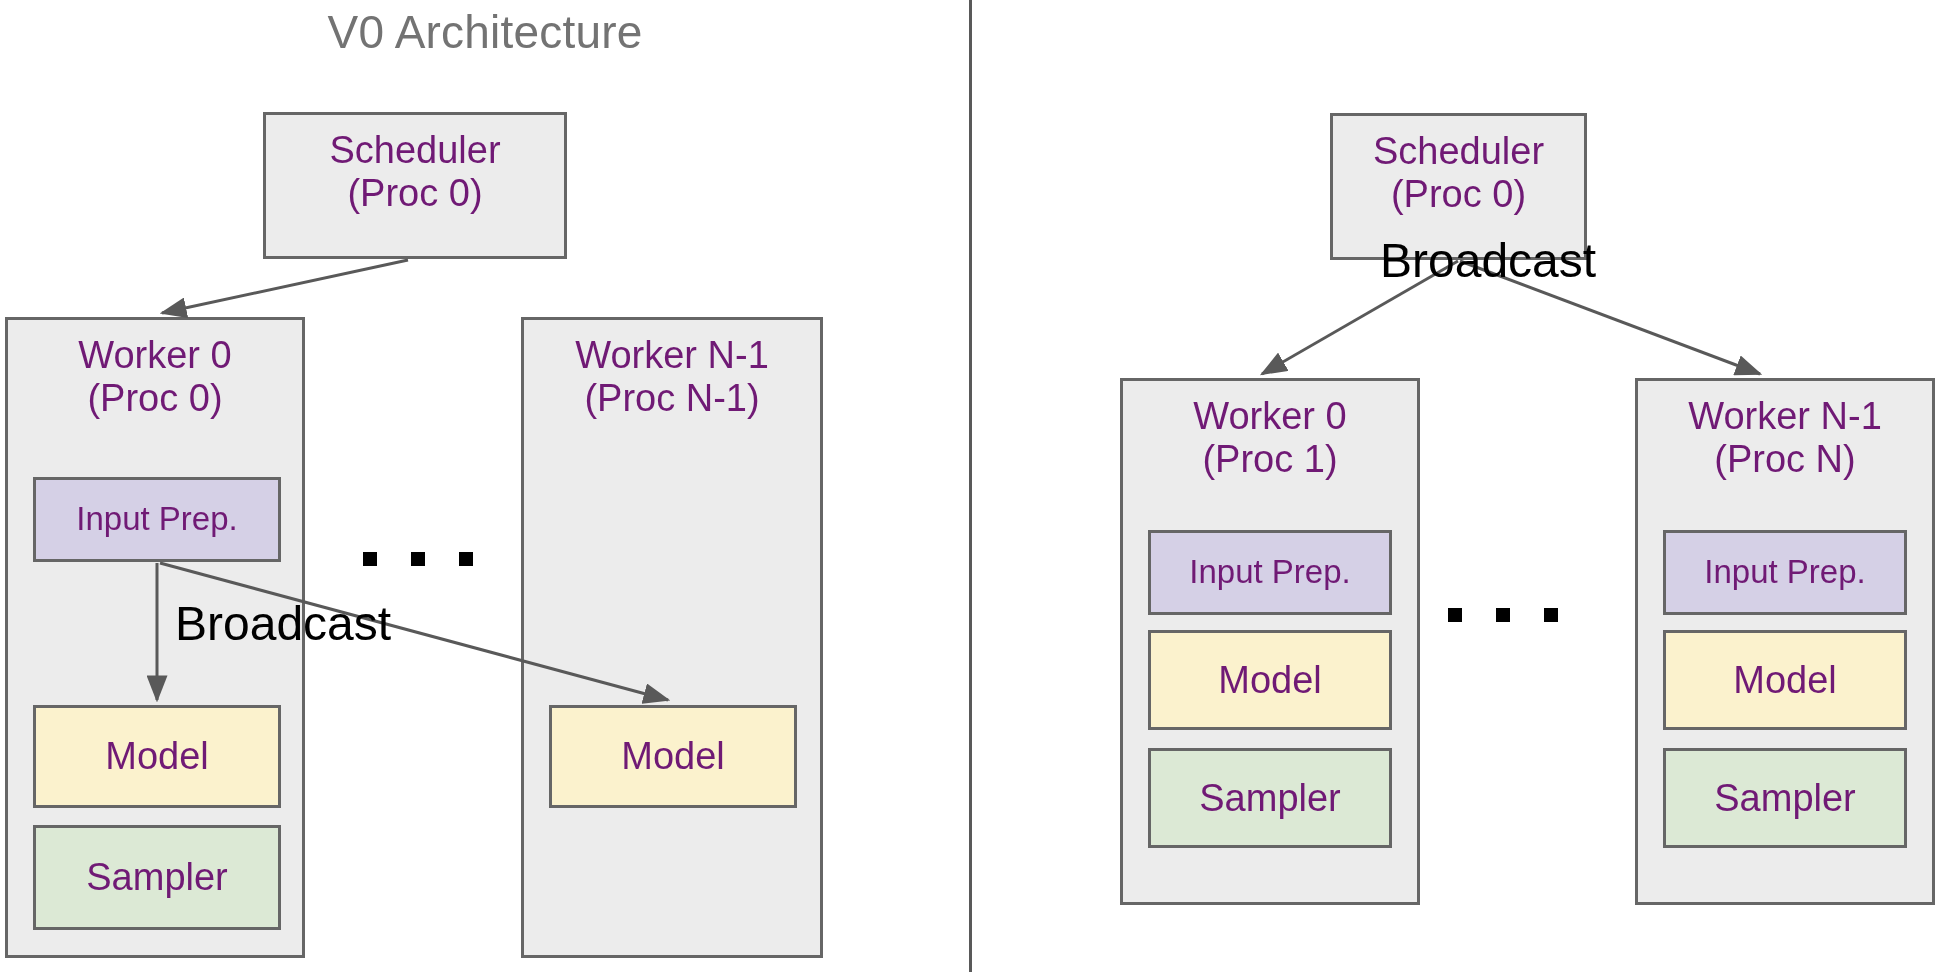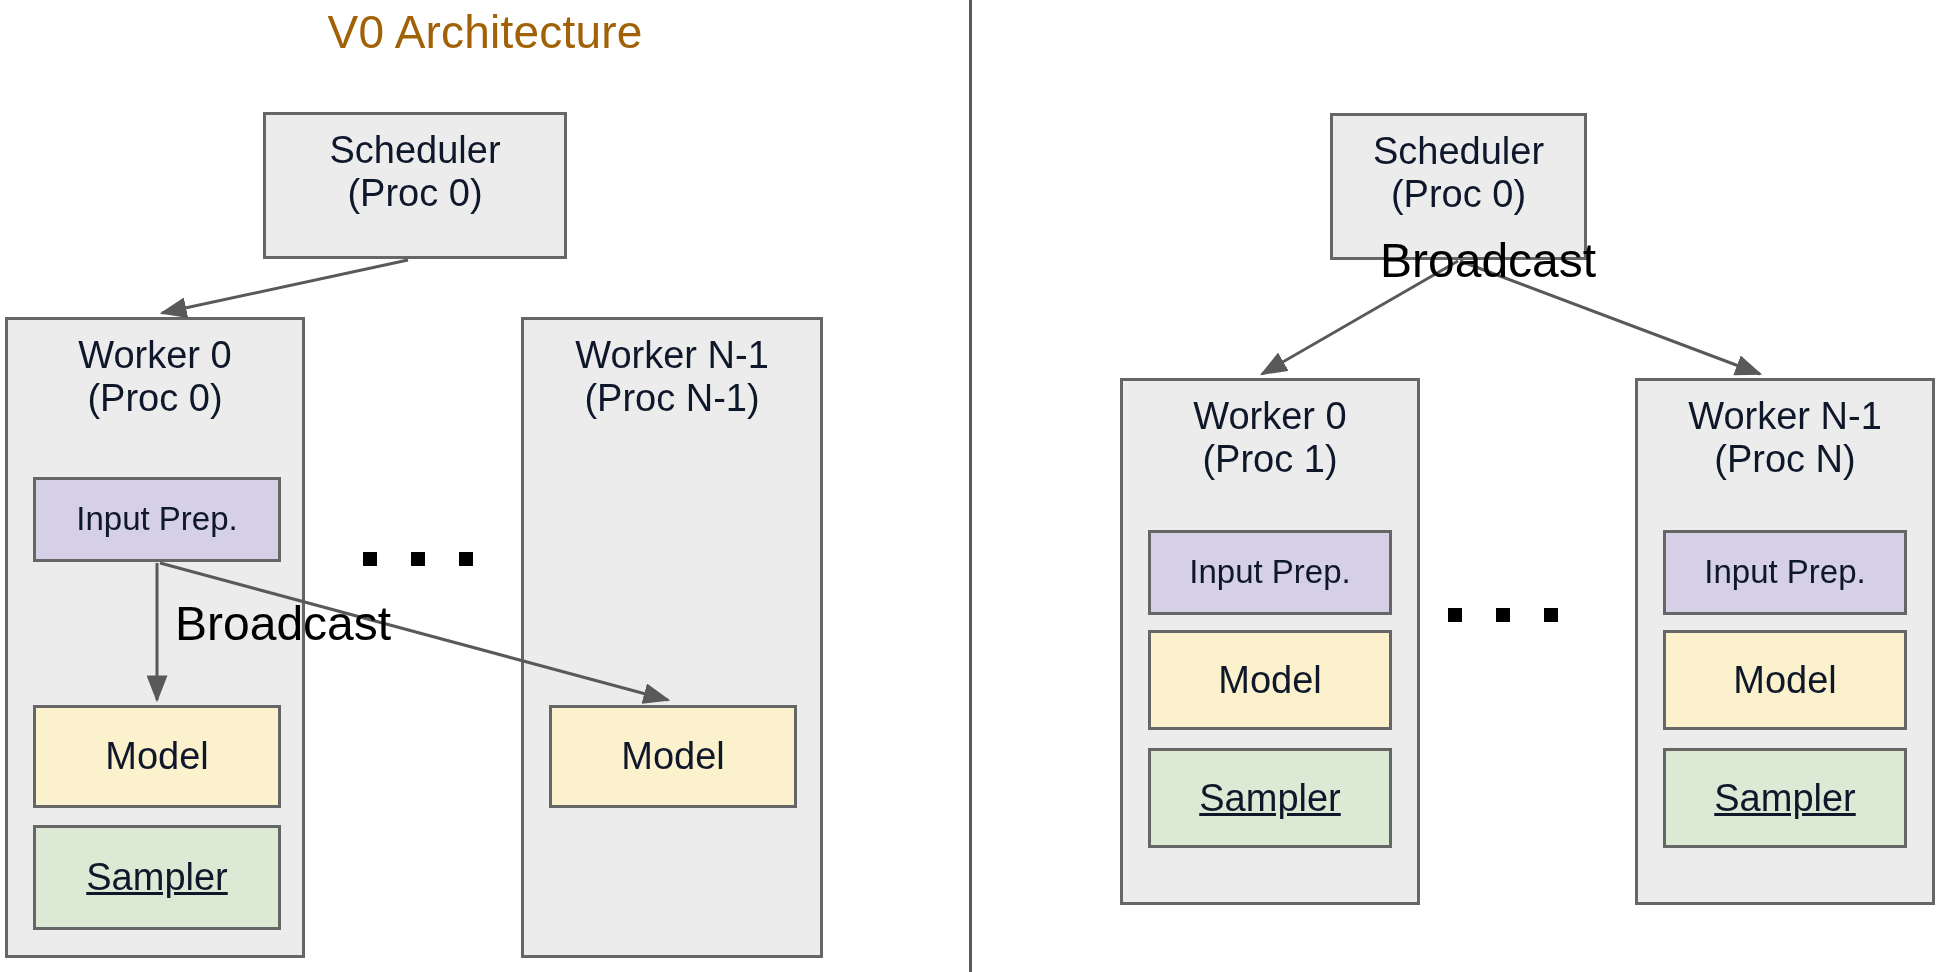--- a/index.html
+++ b/index.html
@@ -31,40 +31,40 @@
     background: #595959;
   }
 
   .panel-title {
     position: absolute;
     text-align: center;
     font-size: 46px;
     line-height: 1.05;
     letter-spacing: 0.2px;
     white-space: nowrap;
-    color: #a16207;
+    color: #737373;
   }
   #title-v0 { left: 0; top: 8px; width: 970px; }
   #title-v1 { left: 0; top: 8px; width: 984px; }
 
   
   .node {
     position: absolute;
     box-sizing: border-box;
     border: 3px solid #666666;
     display: flex;
     flex-direction: column;
     align-items: center;
     text-align: center;
-    color: #0f172a;
+    color: #701a75;
   }
   .node.grey  { background: #ececec; }
   .node.purple{ background: #d5d0e6; }
   .node.yellow{ background: #fbf2cd; }
-  .node.green { background: #dce9d5; text-decoration: underline; }
+  .node.green { background: #dce9d5; }
 
   .node-label {
     font-size: 38px;
     line-height: 1.12;
     white-space: pre-line;
   }
   .node-label.small { font-size: 33px; }
 
   
   .container .node-label { padding-top: 14px; }

